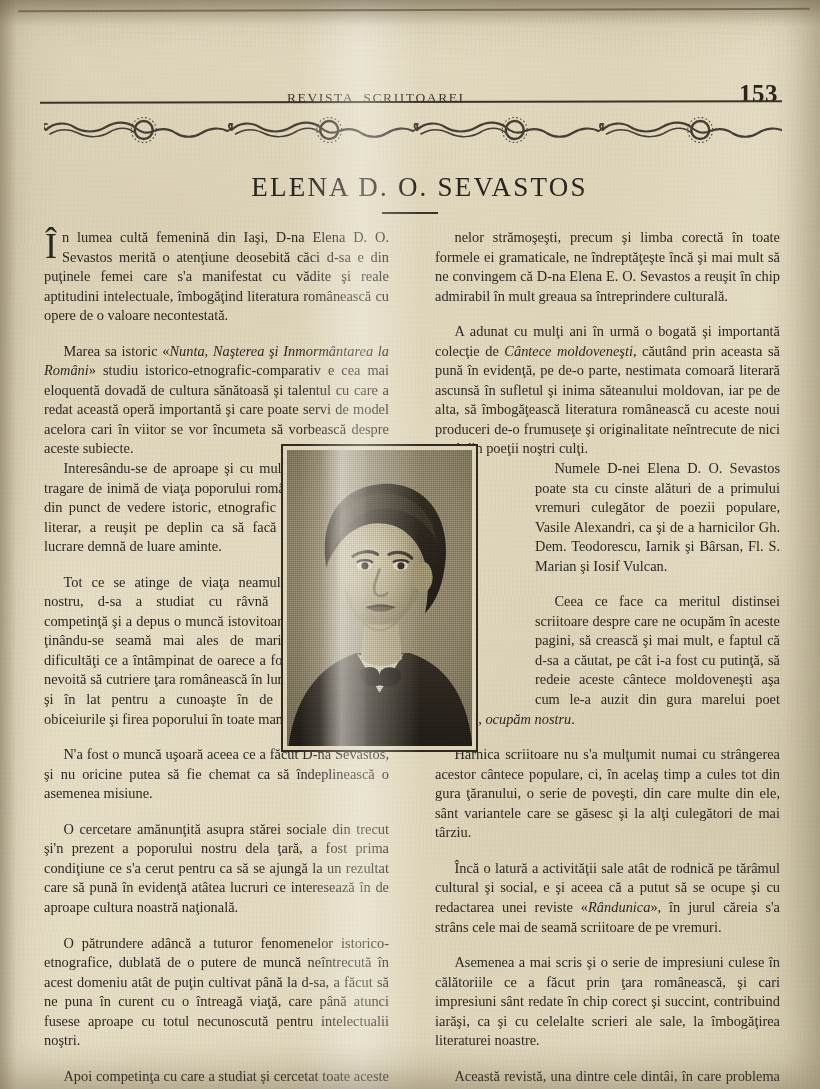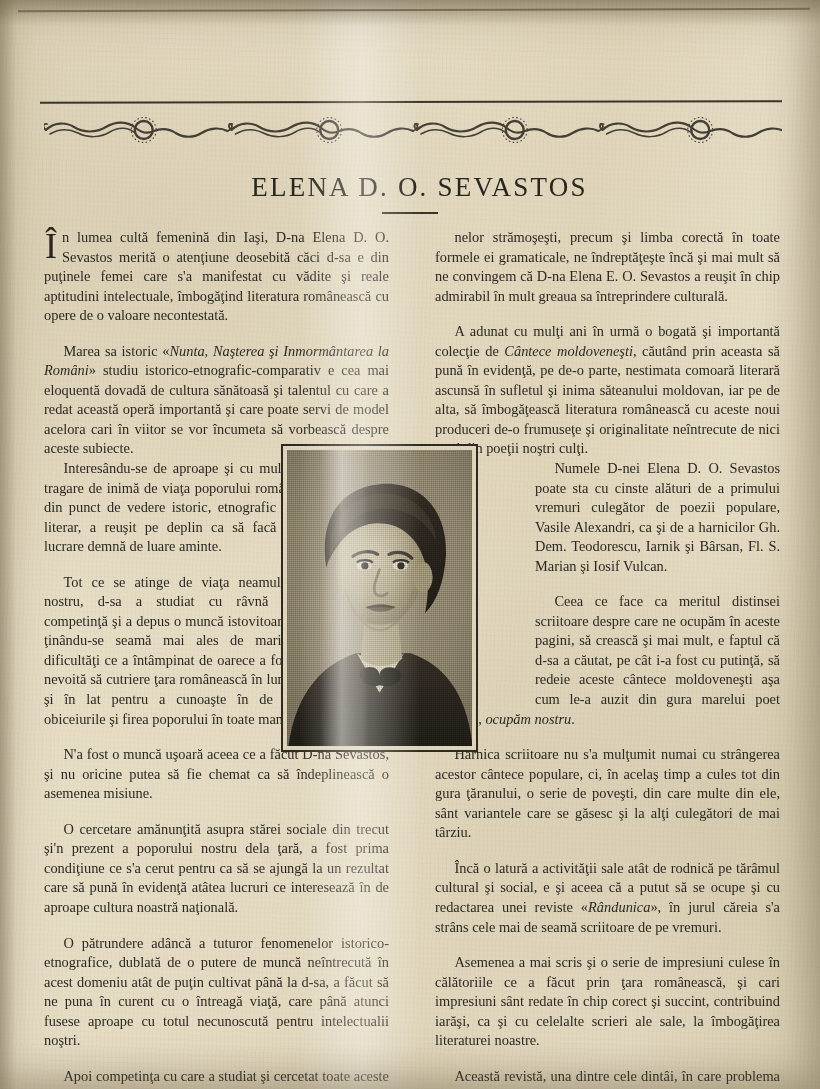--- a/index.html
+++ b/index.html
@@ -194,20 +194,24 @@
     background: linear-gradient(90deg, rgba(255,250,235,0) 0%, rgba(255,250,238,0.42) 45%, rgba(255,250,238,0) 100%);
     mix-blend-mode: screen;
     pointer-events: none;
   }
 </style>
 </head>
 <body>
 
 <div class="page">
 
+  <div class="runhead">
+    <span class="runhead-title">REVISTA  SCRIITOAREI</span>
+    <span class="runhead-page">153</span>
+  </div>
   <div class="rule"></div>
 
   <div class="ornament">
     <svg viewBox="0 0 740 30" preserveAspectRatio="none">
       <defs>
         <g id="flourish">
           <path d="M2,17 C10,9 22,9 30,14 C40,20 52,20 62,14 C72,8 84,8 92,15
                    C98,20 104,21 110,18" fill="none" stroke="#2f2a22" stroke-width="2.1" stroke-linecap="round"></path>
           <path d="M6,21 C16,15 26,16 34,20 C44,25 56,25 66,19 C74,14 84,14 90,19" fill="none" stroke="#2f2a22" stroke-width="1.5" stroke-linecap="round"></path>
           <path d="M110,18 C118,15 126,16 132,20 C140,25 150,25 158,20

